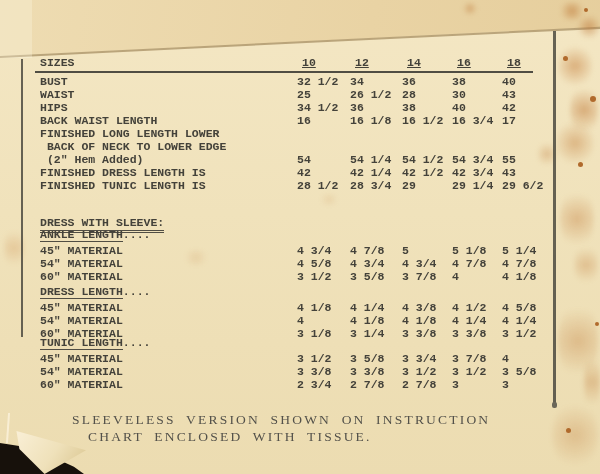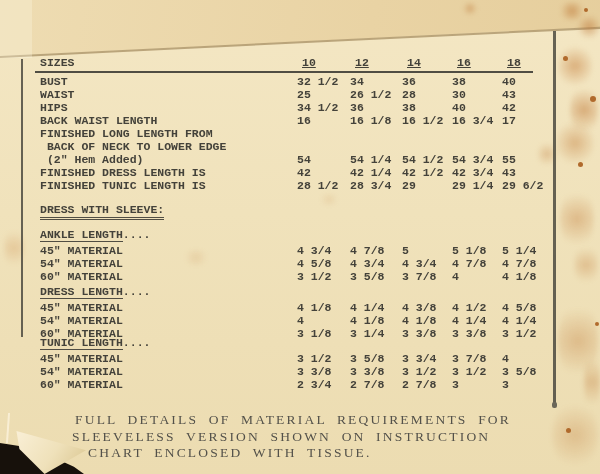--- a/index.html
+++ b/index.html
@@ -26,21 +26,21 @@
            font:700 11.5px "Liberation Mono",monospace;color:#44423a;}
   .row{display:grid;grid-template-columns:257px 53px 52px 50px 50px 53px;height:13px;line-height:13px;}
   .lbl{white-space:pre;}
   .val{white-space:pre;}
   .hdr{position:absolute;top:55px;left:-5px;width:498px;height:16px;
        border-bottom:2px solid #504d43;display:grid;
        grid-template-columns:262px 53px 52px 50px 50px 31px;line-height:15px;}
   .hdr .lbl{padding-left:5px;}
   .hdr .val{padding-left:5px;text-decoration:underline;}
   .tbody{position:absolute;top:75px;left:0;}
-  .dws{position:absolute;top:203px;left:0;height:15px;line-height:13px;}
+  .dws{position:absolute;top:216px;left:0;height:15px;line-height:13px;}
   .dblu{border-bottom:3px double #504d43;padding-bottom:1px;}
   .u{border-bottom:1.5px solid #504d43;}
   .sec{position:absolute;left:0;}
   .sec-title{height:16px;line-height:13px;}
   .sec1{top:228px;} .sec2{top:285px;} .sec3{top:336px;}
   
   .footnote{position:absolute;left:72px;top:412px;font-family:"Liberation Serif",serif;
             font-size:13.5px;color:#53514a;letter-spacing:2.2px;word-spacing:5px;line-height:16.5px;}
   .fn1{margin-left:3px;} .fn3{margin-left:16px;}
   
@@ -124,21 +124,21 @@
       </div>
       <div class="row">
         <span class="lbl">BACK WAIST LENGTH</span>
         <span class="val">16</span>
         <span class="val">16 1/8</span>
         <span class="val">16 1/2</span>
         <span class="val">16 3/4</span>
         <span class="val">17</span>
       </div>
       <div class="row">
-        <span class="lbl">FINISHED LONG LENGTH FROM</span>
+        <span class="lbl">FINISHED LONG LENGTH LOWER</span>
         <span class="val"></span>
         <span class="val"></span>
         <span class="val"></span>
         <span class="val"></span>
         <span class="val"></span>
       </div>
       <div class="row">
         <span class="lbl"> BACK OF NECK TO LOWER EDGE</span>
         <span class="val"></span>
         <span class="val"></span>
@@ -261,21 +261,20 @@
         <span class="val">2 3/4</span>
         <span class="val">2 7/8</span>
         <span class="val">2 7/8</span>
         <span class="val">3</span>
         <span class="val">3</span>
       </div>
     </div>
   </div>
 
   <div class="footnote">
-    <div class="fn1">FULL DETAILS OF MATERIAL REQUIREMENTS FOR</div>
     <div class="fn2">SLEEVELESS VERSION SHOWN ON INSTRUCTION</div>
     <div class="fn3">CHART ENCLOSED WITH TISSUE.</div>
   </div>
 
   <div class="crease"></div>
   <div class="tear"></div>
   <div class="flap"></div>
 
 </div>
 

